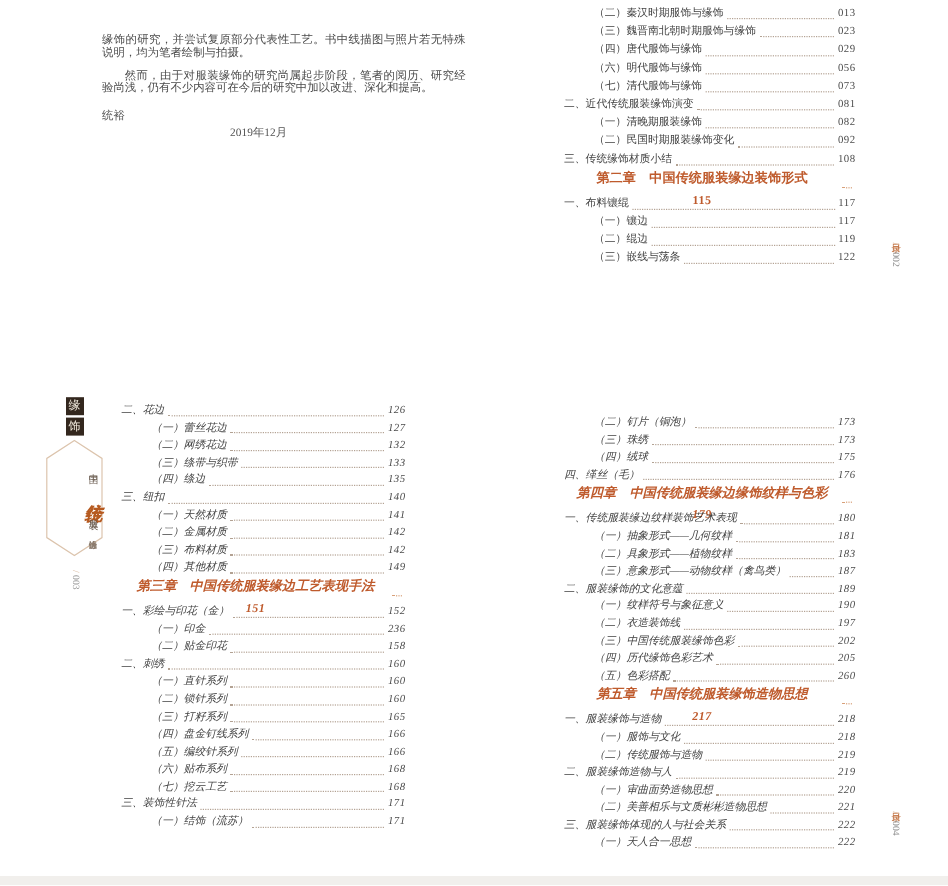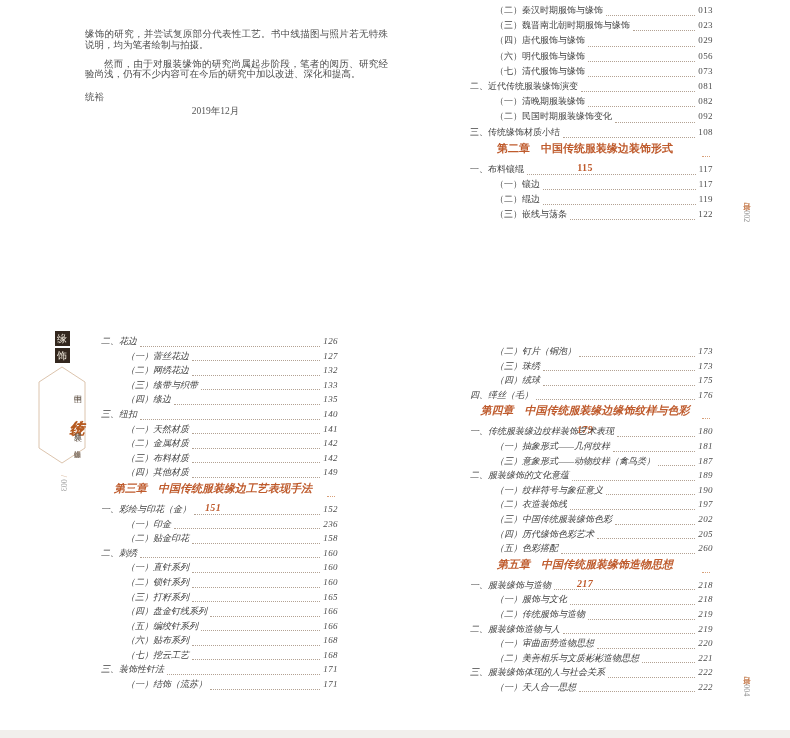--- a/index.html
+++ b/index.html
@@ -299,20 +299,25 @@
       <span class="lbl">一、传统服装缘边纹样装饰艺术表现</span>
       <span class="dots"></span>
       <span class="pg">180</span>
     </div>
       <div class="toc-entry sub">
       <span class="lbl">（一）抽象形式——几何纹样</span>
       <span class="dots"></span>
       <span class="pg">181</span>
     </div>
       <div class="toc-entry sub">
+      <span class="lbl">（二）具象形式——植物纹样</span>
+      <span class="dots"></span>
+      <span class="pg">183</span>
+    </div>
+      <div class="toc-entry sub">
       <span class="lbl">（三）意象形式——动物纹样（禽鸟类）</span>
       <span class="dots"></span>
       <span class="pg">187</span>
     </div>
       <div class="toc-entry section">
       <span class="lbl">二、服装缘饰的文化意蕴</span>
       <span class="dots"></span>
       <span class="pg">189</span>
     </div>
       <div class="toc-entry sub">

